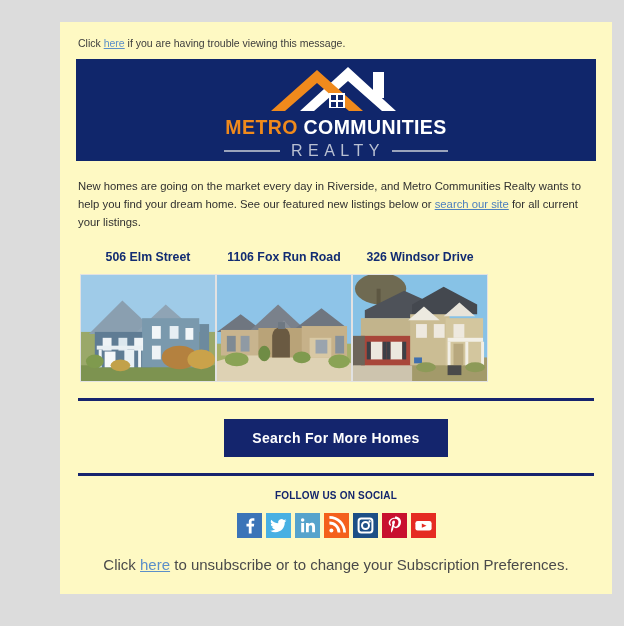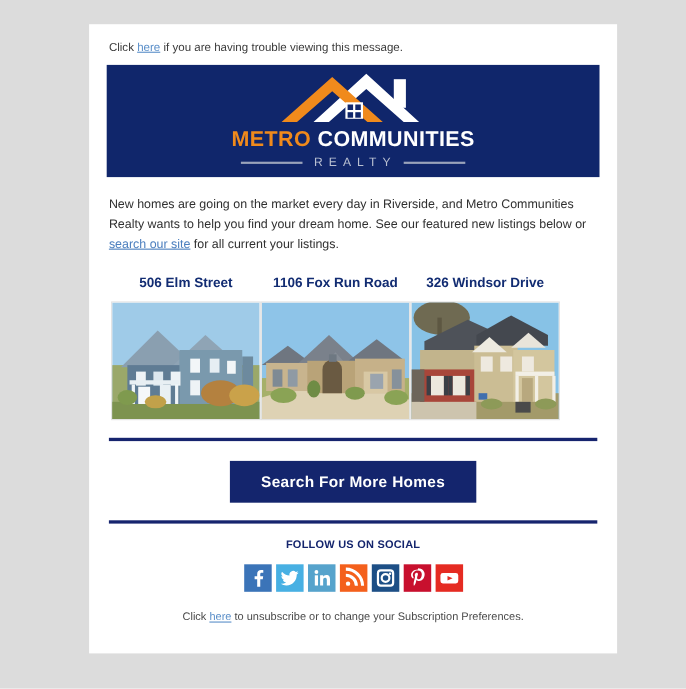--- a/index.html
+++ b/index.html
@@ -9,25 +9,25 @@
   body {
     width: 624px;
     height: 626px;
     background: #dcdcdc;
     font-family: "Liberation Sans", sans-serif;
     overflow: hidden;
   }
 
   .email-card {
     position: absolute;
-    left: 81px;
+    left: 60px;
     top: 22px;
-    width: 480px;
+    width: 552px;
     height: 572px;
-    background: #ffffff;
+    background: #fef9c3;
     box-sizing: border-box;
   }
 
   
   .preheader {
     padding: 14px 18px 8px 18px;
     font-size: 10.5px;
     color: #3c3c3c;
     line-height: 1.4;
   }
@@ -74,21 +74,21 @@
     margin-top: 3px;
   }
   .realty-rule {
     height: 2px;
     background: #9aa3bb;
     flex: 1 1 auto;
     max-width: 56px;
   }
   .realty-text {
     color: #b9c0d2;
-    font-size: 11px;
+    font-size: 16px;
     letter-spacing: 5.5px;
     font-weight: normal;
     white-space: nowrap;
     padding-left: 4px;
     text-align: right;
   }
 
   
   .body-copy {
     padding: 16px 18px 0 18px;
@@ -165,21 +165,21 @@
     height: 25px;
     display: flex;
     align-items: center;
     justify-content: center;
     cursor: pointer;
   }
   .social-icon svg { display: block; }
 
   .footer {
     text-align: center;
-    font-size: 10px;
+    font-size: 15px;
     color: #4a4a4a;
     padding-top: 18px;
   }
 </style>
 </head>
 <body>
 
 <div class="email-card">
 
   <div class="preheader">

